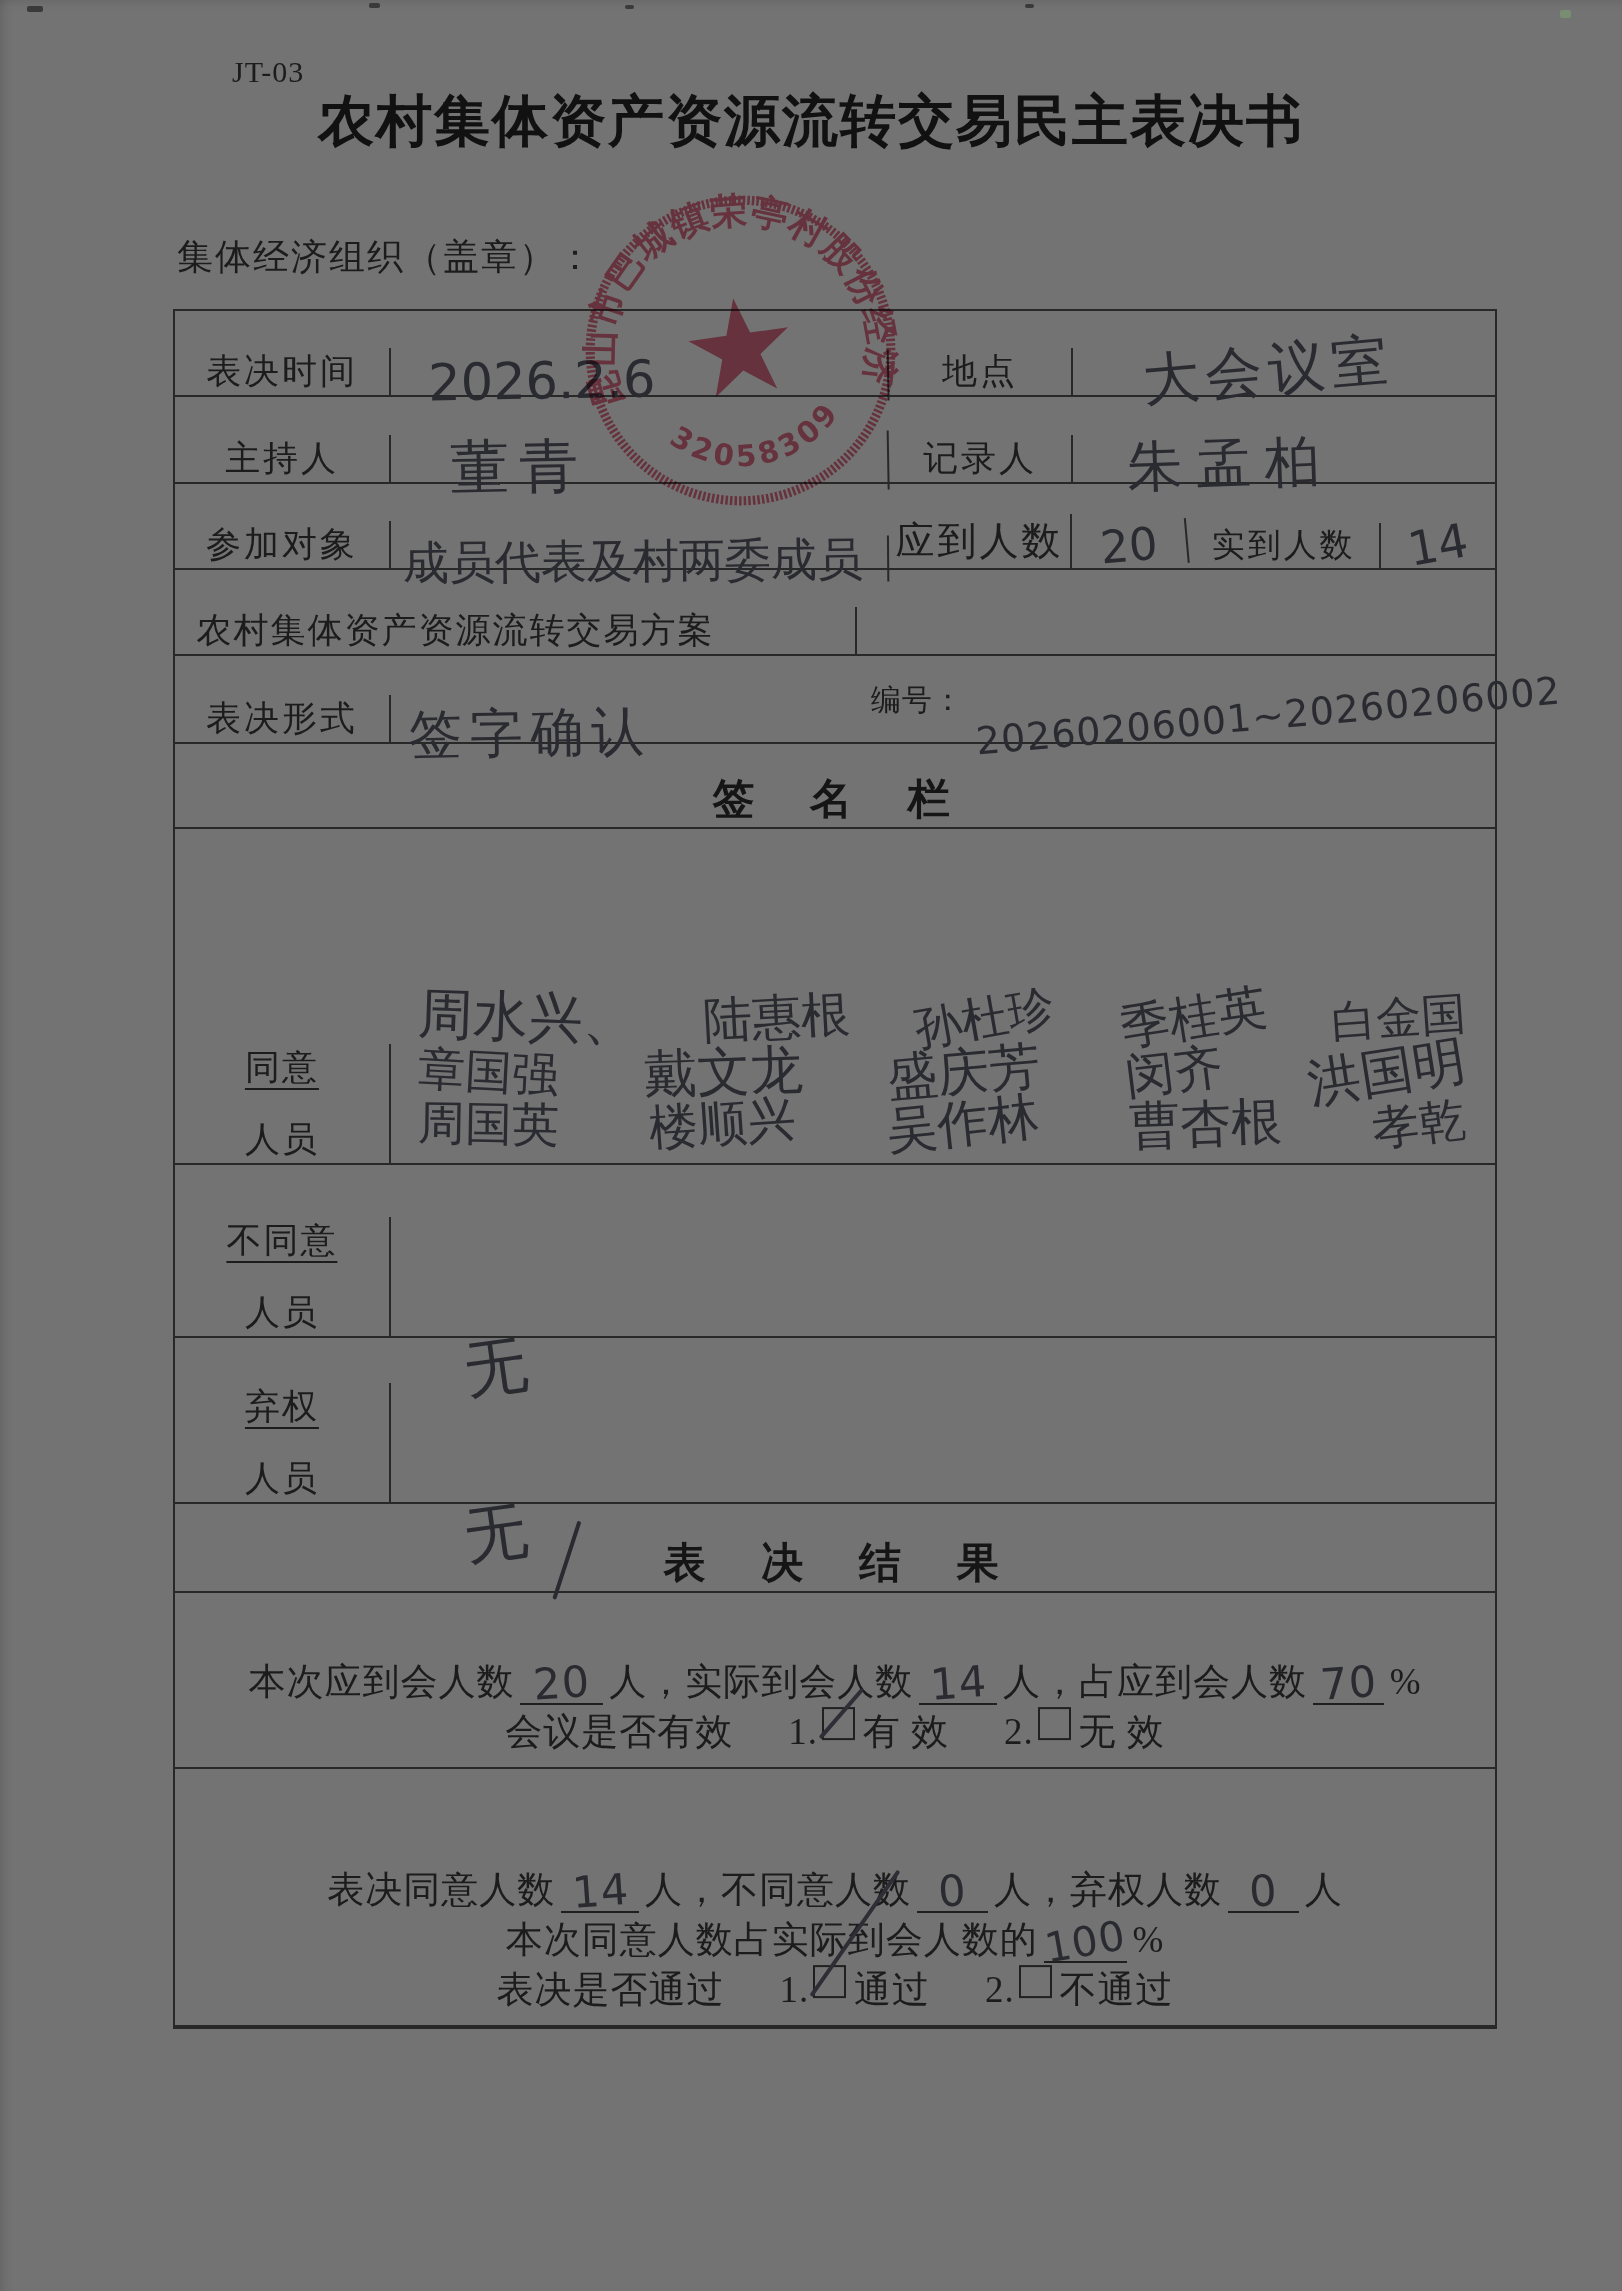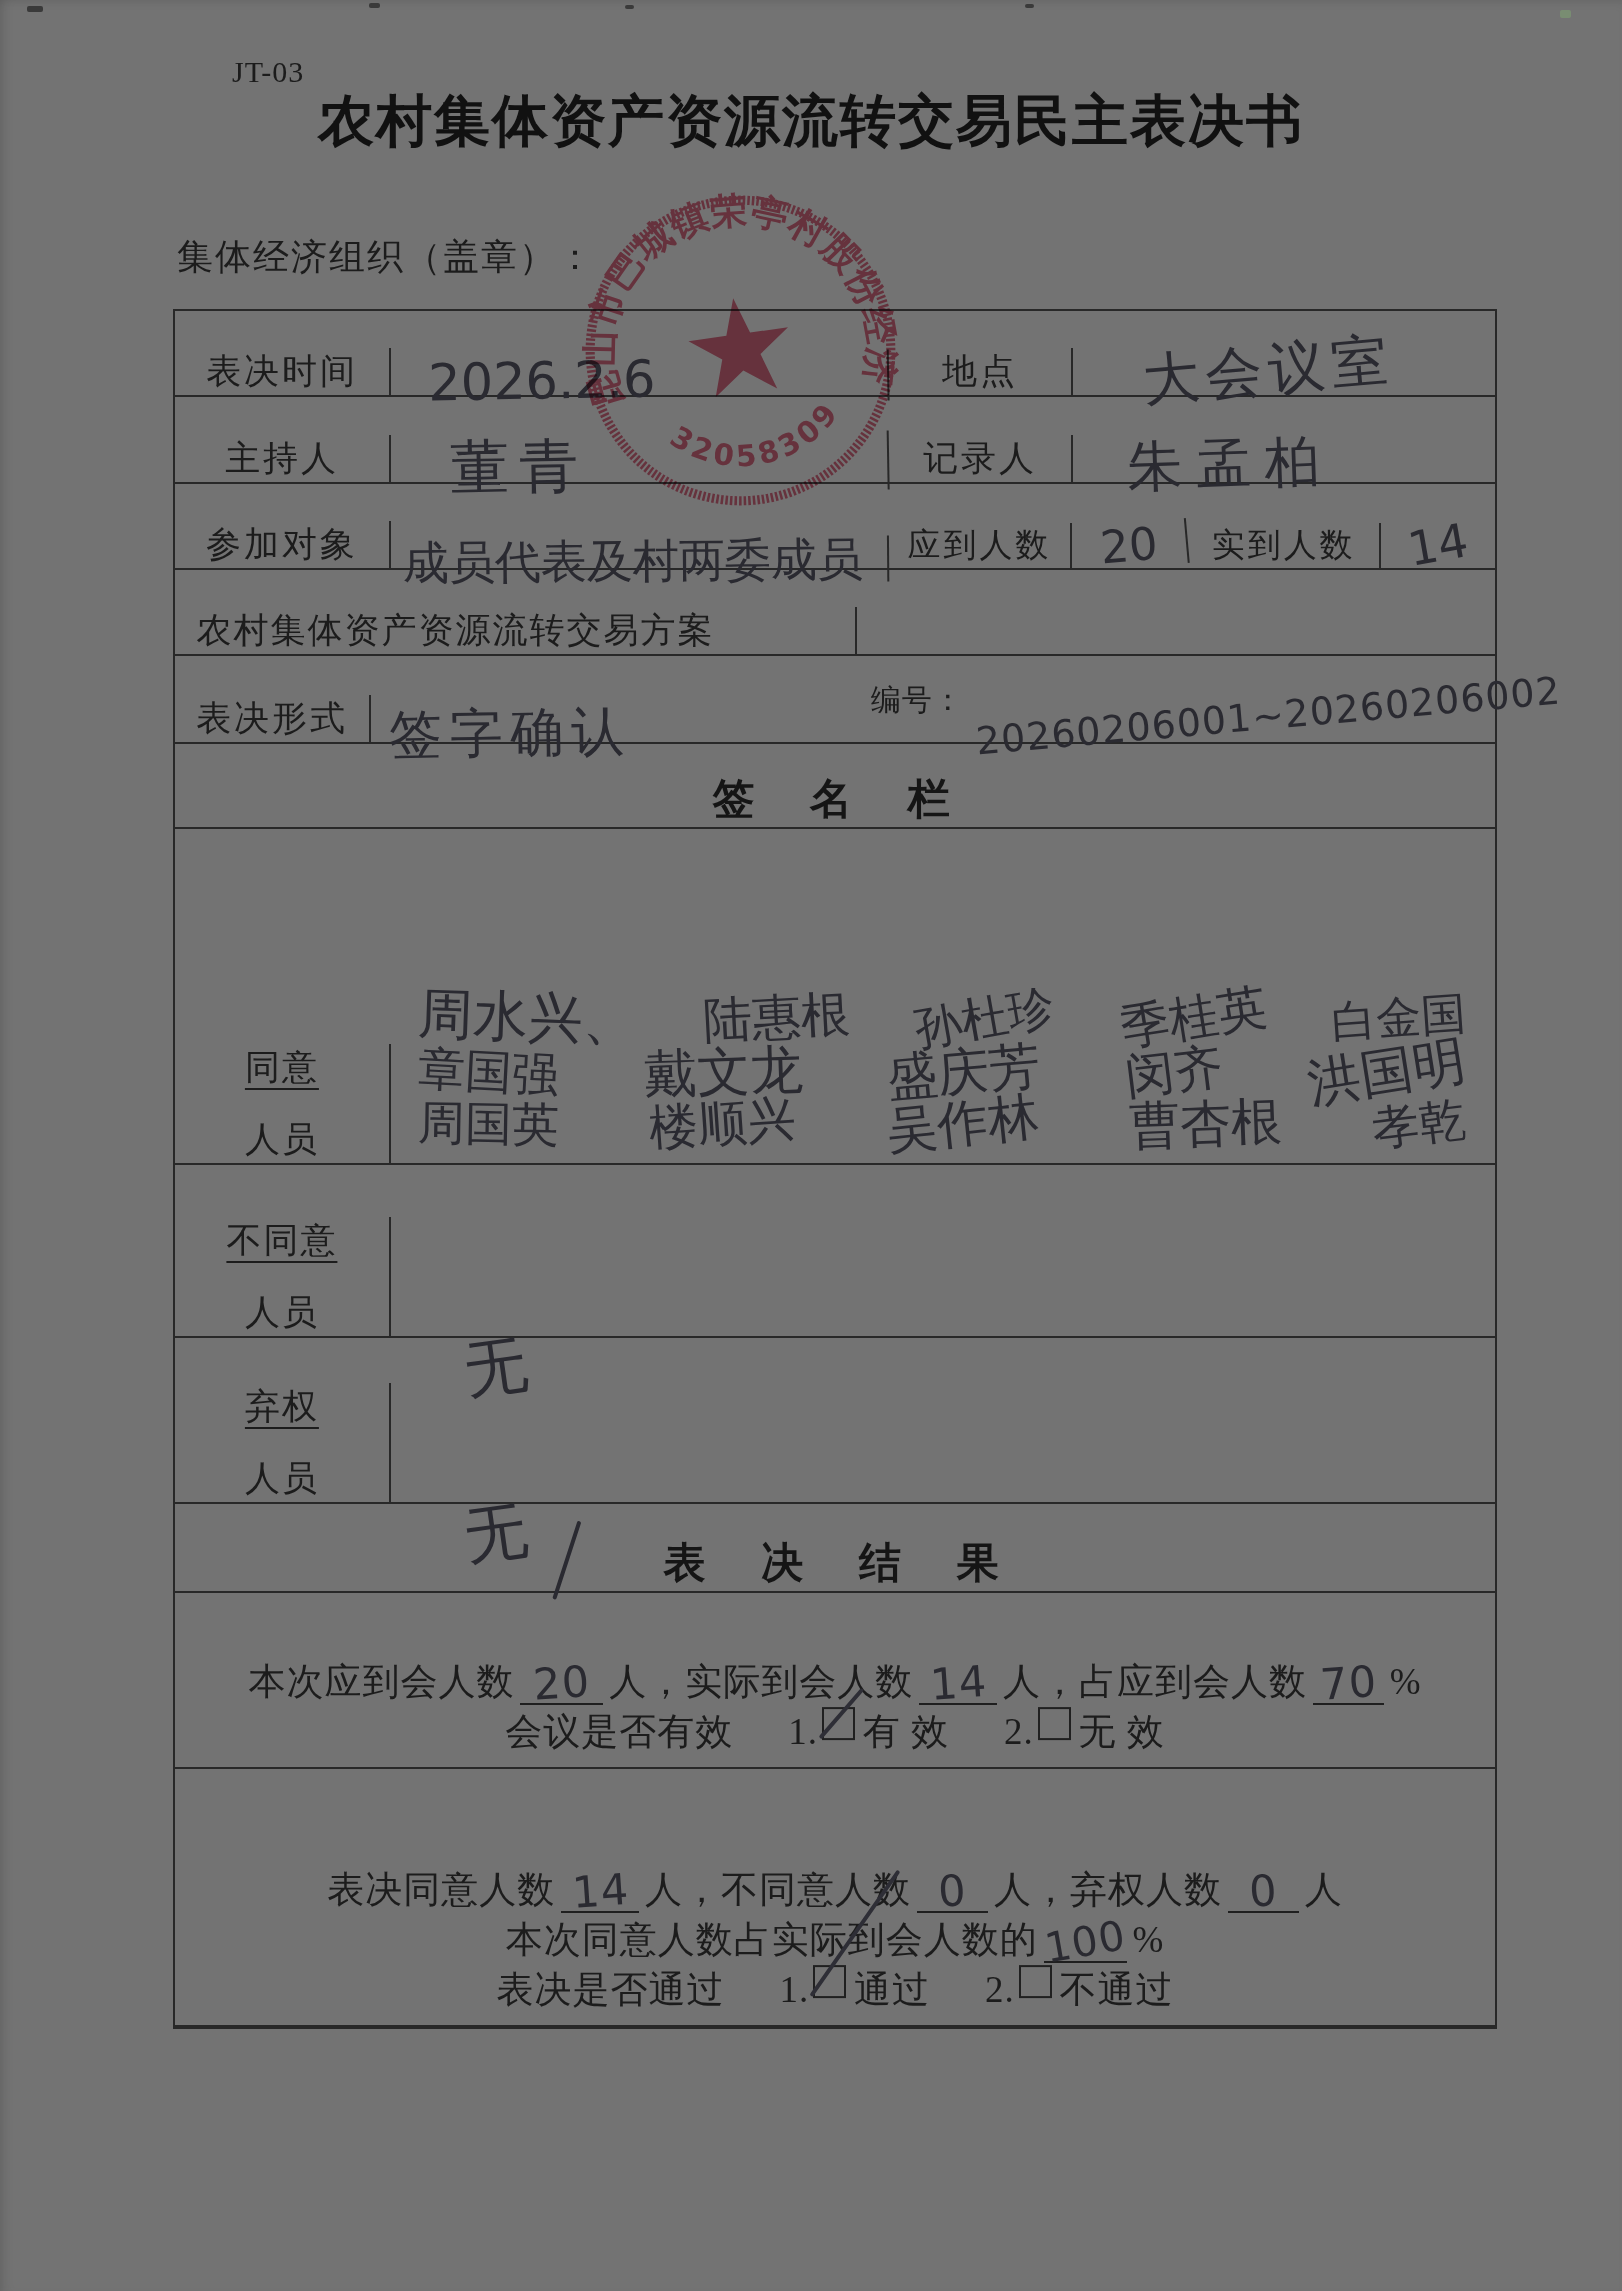--- a/index.html
+++ b/index.html
@@ -111,36 +111,36 @@
     <div class="trow" style="height:87px;">
       <div class="cell lbl" style="width:216px;">主持人</div>
       <div class="cell hand hw-host" style="width:498px;">董青</div>
       <div class="cell lbl" style="width:184px;">记录人</div>
       <div class="cell last hand hw-rec" style="width:422px;">朱孟柏</div>
     </div>
 
     <div class="trow" style="height:86px;">
       <div class="cell lbl" style="width:216px;">参加对象</div>
       <div class="cell hand hw-part" style="width:498px;">成员代表及村两委成员</div>
-      <div class="cell lbl" style="width:184px;font-size:33px;">应到人数</div>
+      <div class="cell lbl" style="width:184px;font-size:39px;">应到人数</div>
       <div class="cell hand hw-num" style="width:116px;">20</div>
       <div class="cell lbl" style="width:193px;font-size:33px;">实到人数</div>
       <div class="cell last hand hw-num2" style="width:114px;">14</div>
     </div>
 
     <div class="trow" style="height:86px;">
       <div class="cell printed-val" style="width:682px;">农村集体资产资源流转交易方案</div>
       <div class="cell last serial-cell" style="width:422px;">
         <span class="serial-label">编号：</span>
         <span class="serial-hand hand">20260206001~20260206002</span>
       </div>
     </div>
 
     <div class="trow" style="height:88px;">
-      <div class="cell lbl" style="width:196px;">表决形式</div>
+      <div class="cell lbl" style="width:216px;">表决形式</div>
       <div class="cell last hand hw-form" style="width:1105px;">签字确认</div>
     </div>
 
     <div class="trow" style="height:85px;">
       <div class="cell last sec-header" style="width:1320px;">签 名 栏</div>
     </div>
 
     <div class="trow" style="height:336px;">
       <div class="cell" style="width:216px;">
         <div class="lbl-stack">

